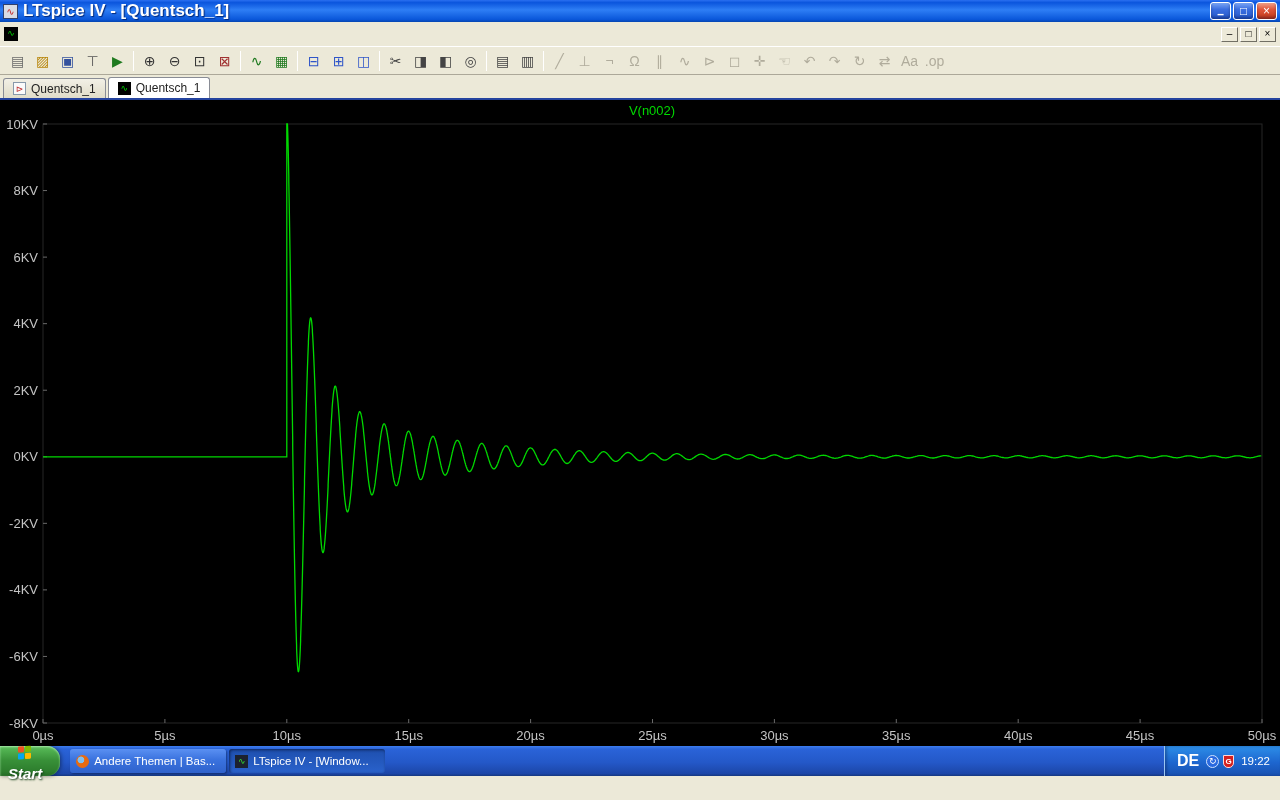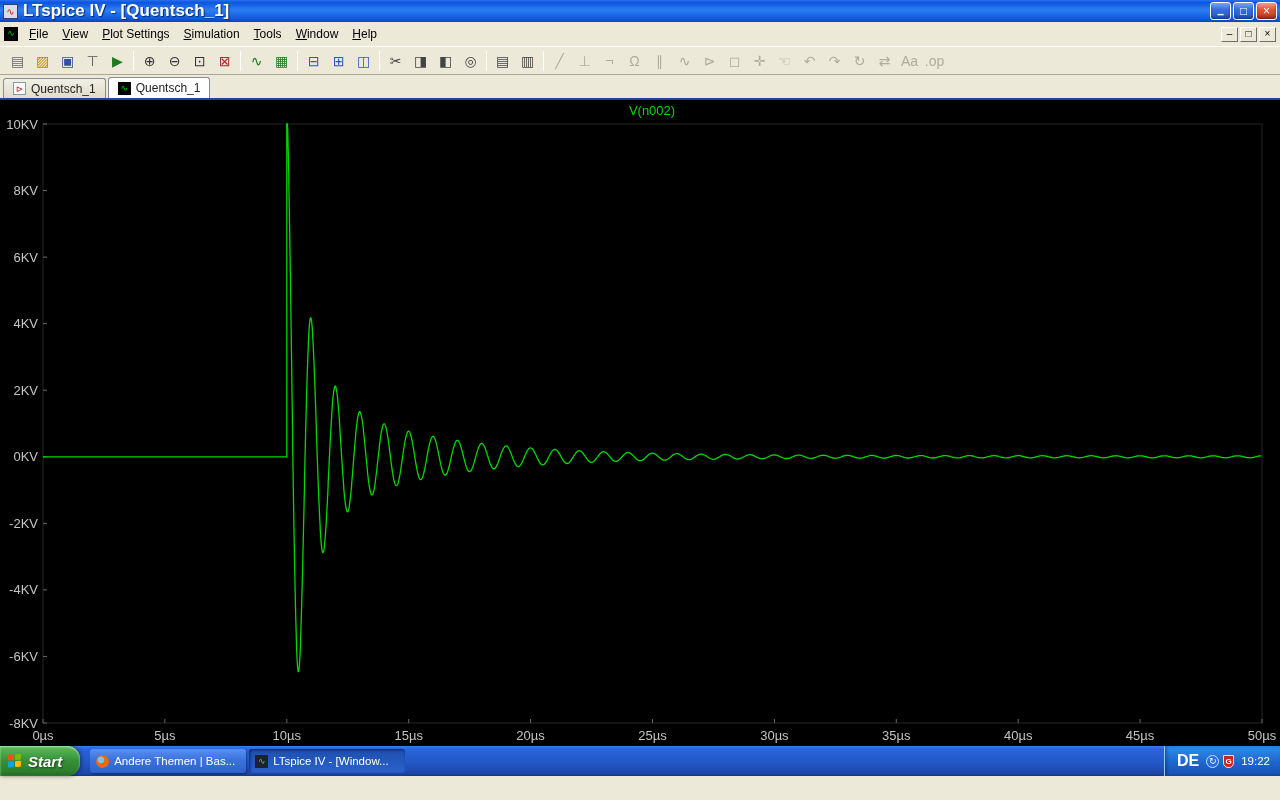--- a/index.html
+++ b/index.html
@@ -59,21 +59,21 @@
   
   .statusbar{height:24px;display:flex;align-items:center;padding:0 6px;background:#ECE9D8;
     border-top:1px solid #aca899;font-size:12px;color:#000;}
   .status-y{margin-left:18px;}
 
   
   .taskbar{height:30px;display:flex;align-items:stretch;
     background:linear-gradient(180deg,#3d7df0 0%,#2a63d8 10%,#2458c8 55%,#1c46a8 92%,#16387f 100%);}
   .start-btn{display:flex;align-items:center;gap:6px;padding:0 18px 0 8px;border-radius:0 13px 13px 0;
     background:linear-gradient(180deg,#5abe5a,#389038 48%,#2d7d2d 85%,#256a25);
-    box-shadow:1px 0 4px rgba(0,0,0,.45), inset 0 1px 2px #a8e8a8;}
+    box-shadow:1px 0 4px rgba(0,0,0,.45), inset 0 1px 2px #a8e8a8;flex-direction:column;}
   .start-label{color:#fff;font-weight:bold;font-style:italic;font-size:15px;text-shadow:1px 1px 2px #16421a;}
   .xp-flag{width:14px;height:14px;display:grid;grid-template-columns:6px 6px;grid-template-rows:6px 6px;gap:1px;transform:skewY(-4deg);}
   .xp-flag span{border-radius:1px;display:block;}
   .xp-flag .f1{background:#f25022;}.xp-flag .f2{background:#7fba00;}
   .xp-flag .f3{background:#05a6f0;}.xp-flag .f4{background:#ffb900;}
   .taskbar-items{display:flex;align-items:center;gap:3px;margin-left:10px;}
   .task-btn{width:156px;height:24px;border-radius:3px;display:flex;align-items:center;gap:5px;padding:0 6px;
     color:#fff;font-size:11.5px;white-space:nowrap;overflow:hidden;
     background:linear-gradient(180deg,#5a90f2,#3a72de 45%,#2f62cc);box-shadow:1px 1px 2px rgba(0,0,0,.35);}
   .task-btn.active{background:linear-gradient(180deg,#1e4fae,#2a62cc);box-shadow:inset 1px 1px 3px rgba(0,0,20,.55);}
@@ -103,29 +103,20 @@
     <span class="title-text">LTspice IV - [Quentsch_1]</span>
     <div class="win-controls">
       <button class="win-btn"><span class="glyph-min">–</span></button>
       <button class="win-btn"><span>□</span></button>
       <button class="win-btn close"><span>×</span></button>
     </div>
   </div>
 
   <div class="menubar">
     <span class="child-icon">∿</span>
-    <div class="menu-items">
-        <span class="menu-item">File</span>
-        <span class="menu-item">View</span>
-        <span class="menu-item">Plot Settings</span>
-        <span class="menu-item">Simulation</span>
-        <span class="menu-item">Tools</span>
-        <span class="menu-item">Window</span>
-        <span class="menu-item">Help</span>
-      </div>
     <div class="mdi-controls">
       <button class="mdi-btn"><span>–</span></button>
       <button class="mdi-btn"><span>□</span></button>
       <button class="mdi-btn"><span>×</span></button>
     </div>
   </div>
 
   <div class="toolbar">
       <button class="tool-btn">
         <span class="tb-glyph" style="color: rgb(106, 106, 106);">▤</span>

